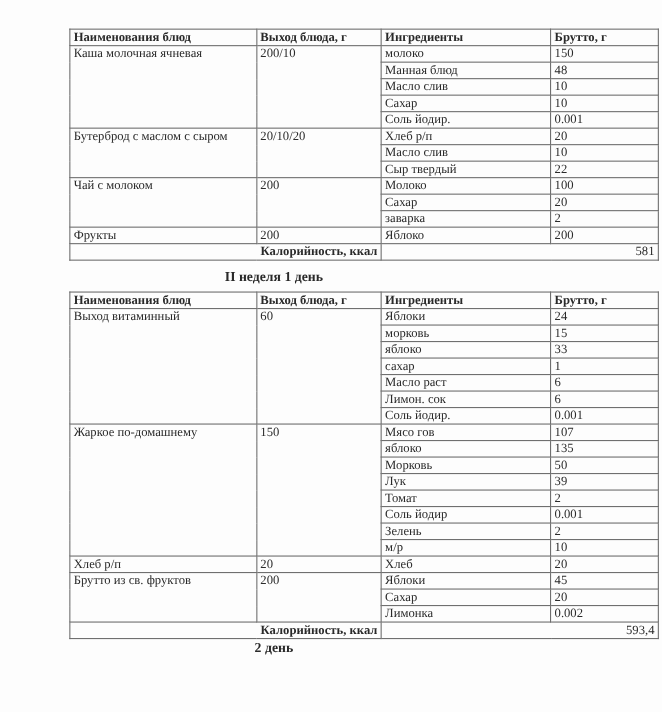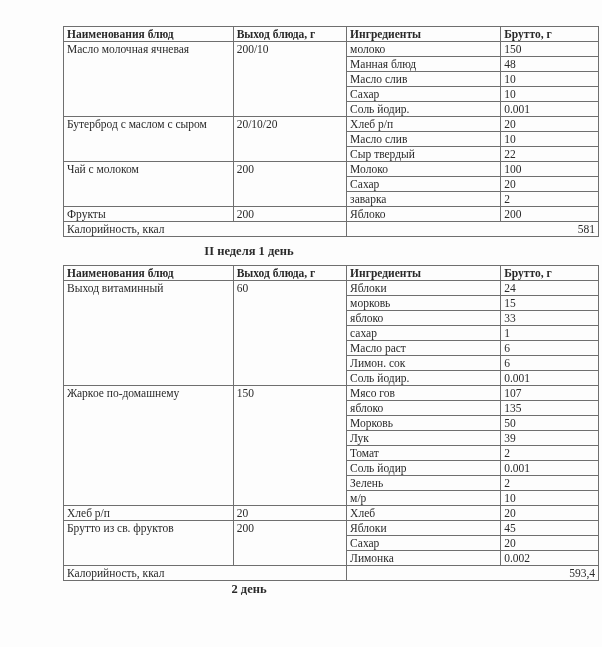--- a/index.html
+++ b/index.html
@@ -21,21 +21,21 @@
     border: 1px solid #6f6f6f;
     padding: 0 3px;
     height: 14px;
     line-height: 14px;
     vertical-align: top;
     text-align: left;
     white-space: nowrap;
     overflow: hidden;
   }
   .menu-table th { font-weight: bold; }
-  .menu-table .cal-label { font-weight: normal; }
+  .menu-table .cal-label { font-weight: bold; text-align: right; }
   .menu-table .cal-value { text-align: right; }
   .c1 { width: 163px; }
   .c2 { width: 109px; }
   .c3 { width: 148px; }
   .c4 { width: 94px; }
   #table1 { top: 26px; }
   #table2 { top: 265px; }
   .day-heading {
     position: absolute;
     left: 0; width: 498px;
@@ -59,21 +59,21 @@
   <thead>
     <tr>
       <th>Наименования блюд</th>
       <th>Выход блюда, г</th>
       <th>Ингредиенты</th>
       <th>Брутто, г</th>
     </tr>
   </thead>
   <tbody>
       <tr>
-        <td rowspan="5">Масло молочная ячневая</td>
+        <td rowspan="5">Каша молочная ячневая</td>
         <td rowspan="5">200/10</td>
         <td>молоко</td>
         <td>150</td>
       </tr>
       <tr>
         <td>Манная блюд</td>
         <td>48</td>
       </tr>
       <tr>
         <td>Масло слив</td>

